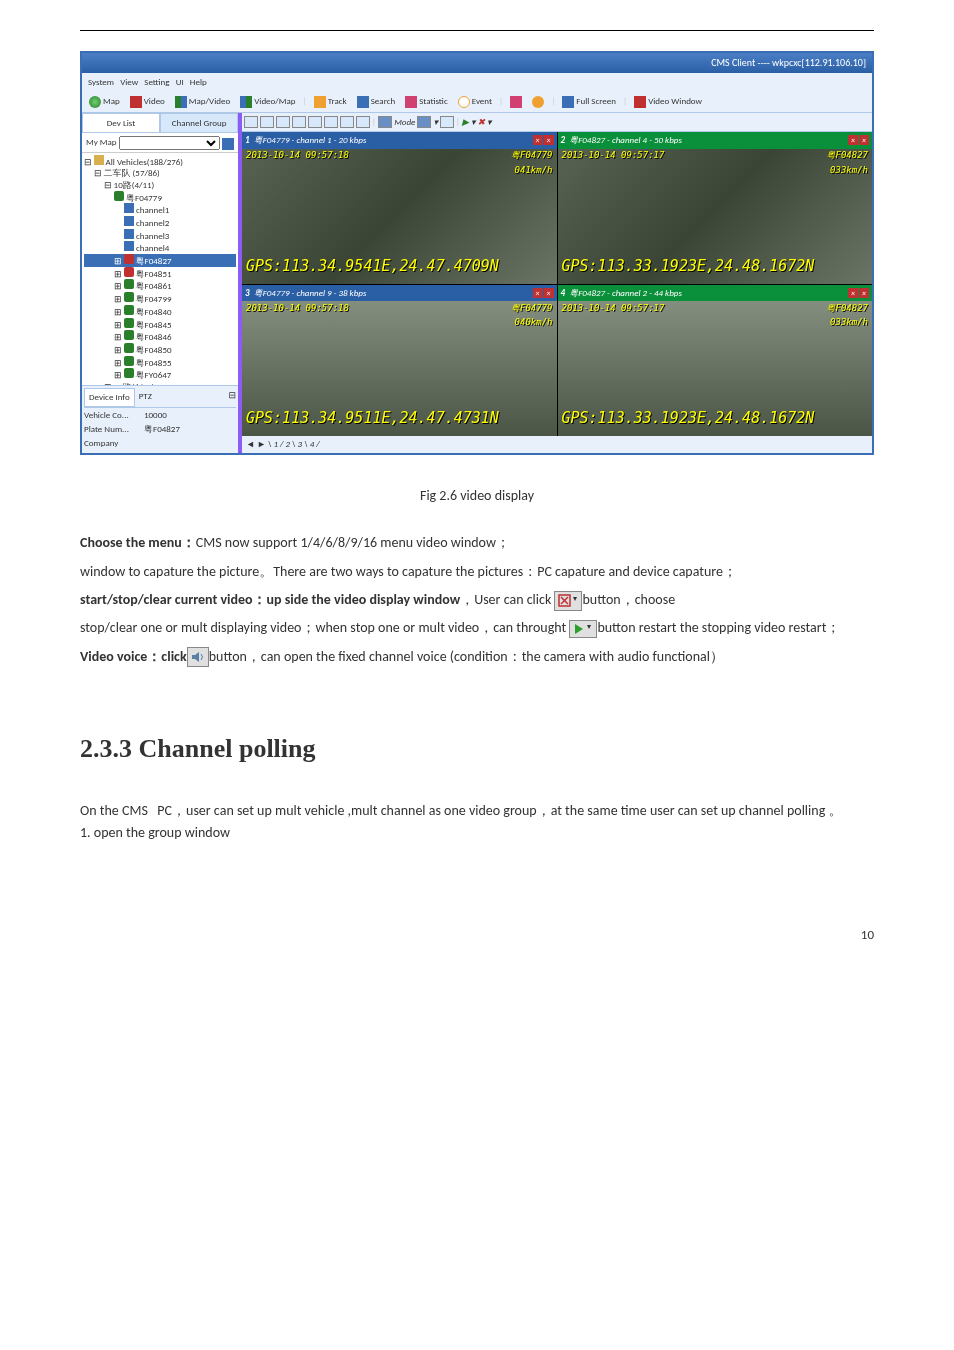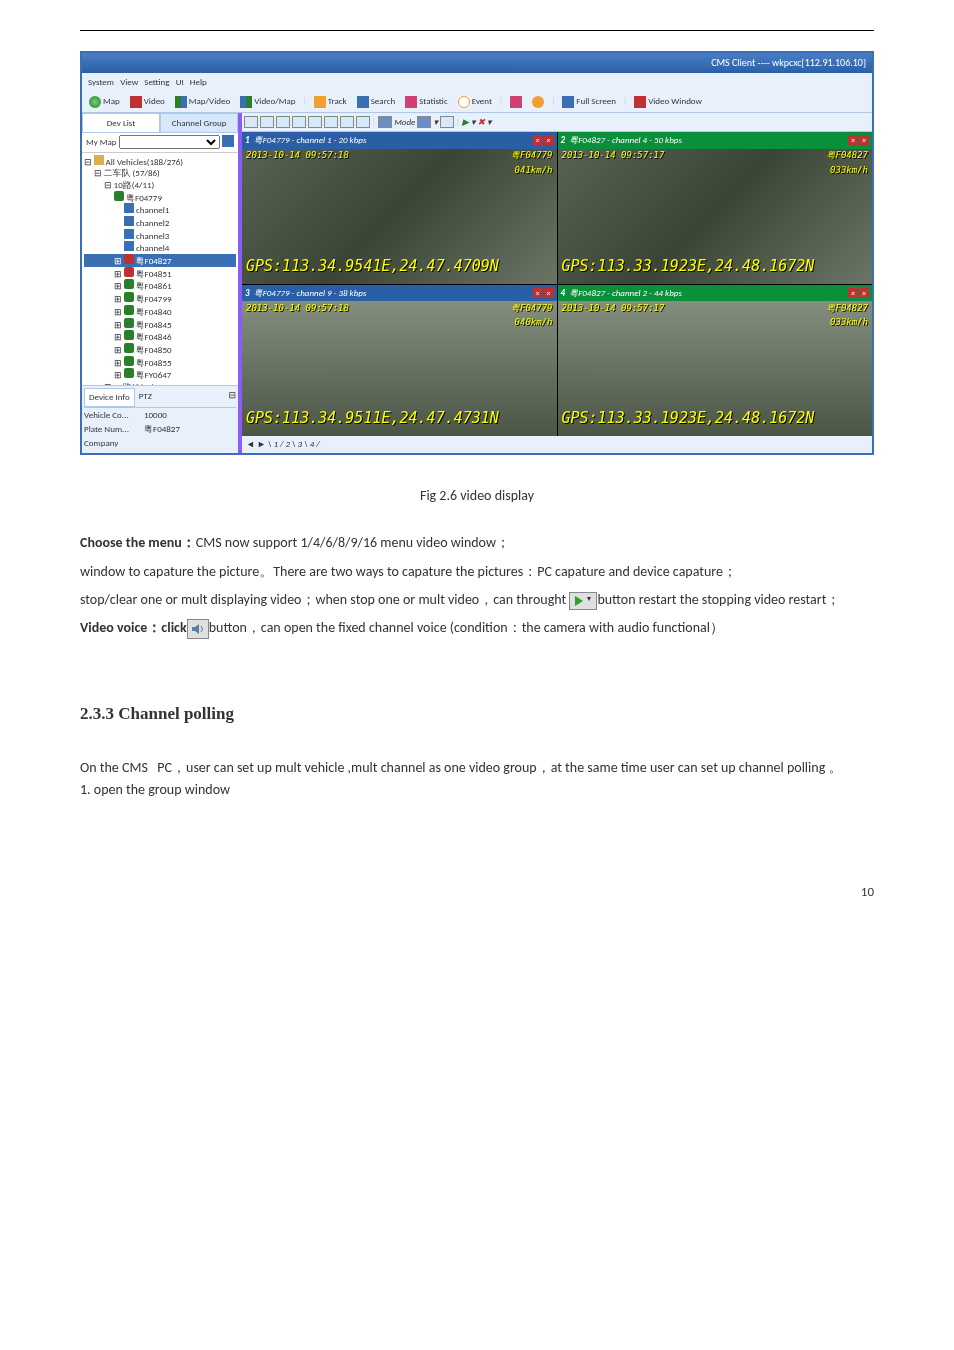--- a/index.html
+++ b/index.html
@@ -10,21 +10,21 @@
   .titlebar { background: linear-gradient(#4a7fc5,#2a5fa5); color:#fff; padding:2px 6px; font-size:10px;text-align:right; }
   .menubar { background:#e8f0fb; padding:2px 6px; color:#333; }
   .toolbar { background:#e8f0fb; padding:2px 4px; border-bottom:1px solid #b0c8e8; display:flex; gap:4px; flex-wrap:wrap; align-items:center; }
   .tbtn { display:inline-flex; align-items:center; gap:2px; padding:1px 3px; }
   .tico { width:12px; height:12px; display:inline-block; }
   .app-body { display:flex; height:340px; }
   .sidebar { width:160px; background:#e8f0fb; border-right:4px solid #8b5cf6; display:flex; flex-direction:column; }
   .side-tabs { display:flex; font-size:9px; }
   .side-tab { flex:1; padding:2px; text-align:center; border:1px solid #b0c8e8; background:#d8e8fb; }
   .side-tab.active { background:#fff; }
-  .mymap { padding:2px 4px; background:#fff; border-bottom:1px solid #ccc; display:flex; align-items:flex-start; }
+  .mymap { padding:2px 4px; background:#fff; border-bottom:1px solid #ccc; display:flex; align-items:flex-end; }
   .mymap select { flex:1; font-size:9px; }
   .tree { flex:1; overflow:auto; background:#fff; padding:2px; font-size:9px; line-height:1.3; }
   .tree-item { white-space:nowrap; }
   .tree-ico { width:10px; height:10px; display:inline-block; margin-right:2px; }
   .ico-car { background:#2a7f2a; border-radius:2px; }
   .ico-car-red { background:#c03030; border-radius:2px; }
   .ico-ch { background:#3a6fb5; }
   .ico-folder { background:#d8b050; }
   .deviceinfo { background:#e8f0fb; border-top:1px solid #b0c8e8; padding:2px; font-size:9px; }
   .deviceinfo-row { display:flex; }
@@ -43,21 +43,21 @@
   .vimg.bus { background:linear-gradient(180deg,#8a9585 0%,#4a5545 100%); }
   .voverlay-tl { position:absolute; top:16px; left:4px; color:#ff0; font-size:9px; font-family:monospace; text-shadow:1px 1px #000; }
   .voverlay-tr { position:absolute; top:16px; right:4px; color:#ff0; font-size:9px; font-family:monospace; text-shadow:1px 1px #000; text-align:right; }
   .voverlay-bl { position:absolute; bottom:6px; left:4px; color:#ff0; font-size:15px; font-family:monospace; text-shadow:1px 1px #000; }
   .vtabs { background:#e8f0fb; padding:1px 4px; font-size:9px; }
 
   .fig-caption { text-align:center; margin:30px 0 25px; font-size:14px; }
   .section p { margin:6px 0; }
   .inline-ico { display:inline-block; vertical-align:middle; border:1px solid #888; background:#e0e0e0; padding:1px 2px; }
   .inline-ico svg { display:block; }
-  h2.channel-polling { font-family: "Times New Roman", serif; font-size: 17px; font-weight: bold; margin: 60px 0 30px; }
+  h2.channel-polling { font-family: "Times New Roman", serif; font-size: 26px; font-weight: bold; margin: 60px 0 30px; }
   .page-num { text-align:right; margin-top:80px; font-size:13px; }
 </style>
 </head>
 <body>
 
 <div class="hr-top"></div>
 
 <div class="app-window">
   <div class="titlebar">CMS Client ---- wkpcxc[112.91.106.10]</div>
   <div class="menubar">
@@ -255,20 +255,28 @@
 
 <div class="fig-caption">Fig 2.6    video display</div>
 
 <div class="section">
 
   <p><b>Choose the menu：</b><span>CMS now support 1/4/6/8/9/16 menu video window；</span></p>
 
   <p>window to capature the picture。There are two ways to capature the pictures：PC capature and device capature；</p>
 
   <p>
+    <b>start/stop/clear current video：</b><b>up side the video display window</b><span>，User can click </span><span class="inline-ico"><svg width="22" height="16">
+          <rect x="2" y="2" width="11" height="11" fill="none" stroke="#c03030" stroke-width="1.5"></rect>
+          <line x1="4" y1="4" x2="11" y2="11" stroke="#c03030" stroke-width="1.5"></line>
+          <line x1="11" y1="4" x2="4" y2="11" stroke="#c03030" stroke-width="1.5"></line>
+          <path d="M16 4 L20 4 L18 8 Z" fill="#333"></path>
+        </svg></span><span>button，choose</span>
+  </p>
+  <p>
     <span>stop/clear one or mult displaying video；when stop one or mult video，can throught </span><span class="inline-ico"><svg width="22" height="14">
           <path d="M3 2 L11 7 L3 12 Z" fill="#2a9f2a"></path>
           <path d="M15 3 L19 3 L17 7 Z" fill="#333"></path>
         </svg></span><span>button restart the stopping video restart；</span>
   </p>
 
   <p>
     <b>Video voice：</b><b>click</b><span class="inline-ico"><svg width="16" height="16">
           <path d="M2 6 L5 6 L9 3 L9 13 L5 10 L2 10 Z" fill="#5a7fa5"></path>
           <path d="M11 5 Q14 8 11 11" fill="none" stroke="#5a7fa5"></path>

